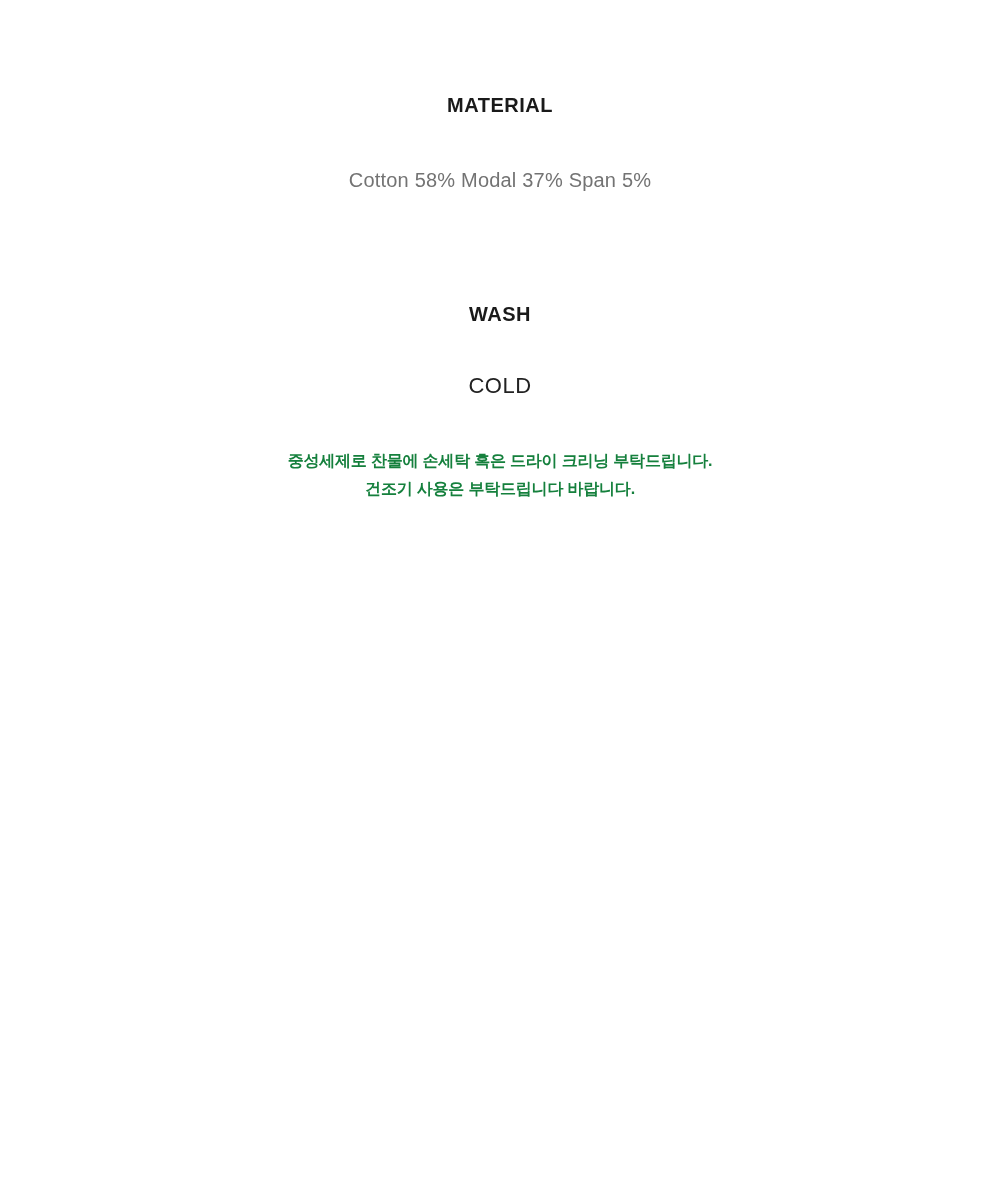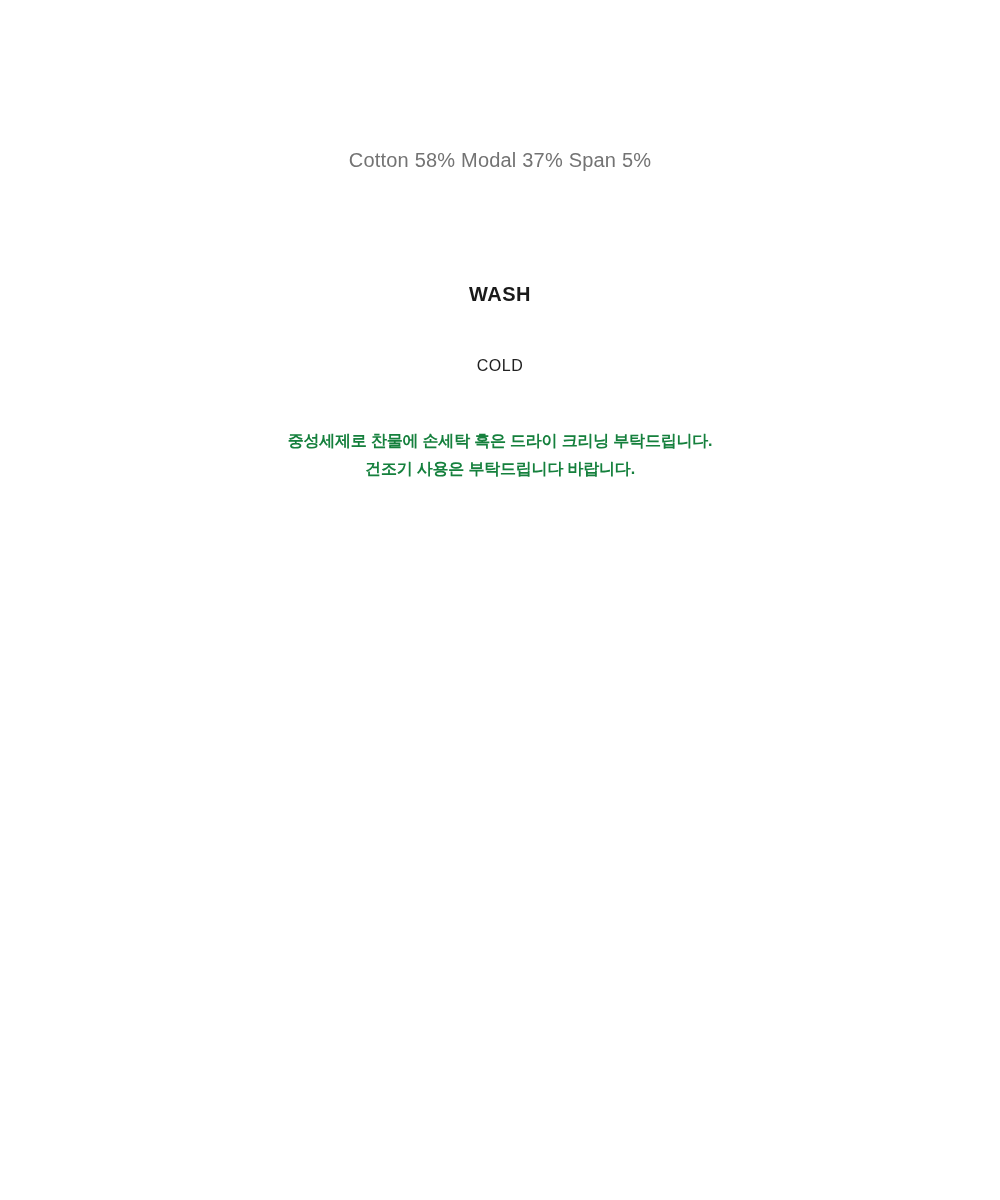--- a/index.html
+++ b/index.html
@@ -35,21 +35,21 @@
     font-weight: 400;
     color: #737373;
     line-height: 20px;
     letter-spacing: 0.2px;
   }
   .wash-heading {
     margin-top: 114px;
   }
   .wash-temp {
     margin: 52px 0 0 0;
-    font-size: 16px;
+    font-size: 22px;
     font-weight: 400;
     color: #222222;
     line-height: 20px;
     letter-spacing: 0.5px;
   }
   .wash-notes {
     margin-top: 51px;
   }
   .wash-note-line {
     margin: 0;
@@ -59,20 +59,21 @@
     line-height: 28px;
     letter-spacing: -0.2px;
   }
 </style>
 </head>
 <body>
 
 <div class="page">
 
   <section>
+    <h2 class="section-heading">MATERIAL</h2>
     <p class="composition-line">Cotton 58% Modal 37% Span 5%</p>
   </section>
 
   <section>
     <h2 class="section-heading wash-heading">WASH</h2>
     <p class="wash-temp">COLD</p>
 
     <div class="wash-notes">
       <p class="wash-note-line">중성세제로 찬물에 손세탁 혹은 드라이 크리닝 부탁드립니다.</p>
       <p class="wash-note-line">건조기 사용은 부탁드립니다 바랍니다.</p>

